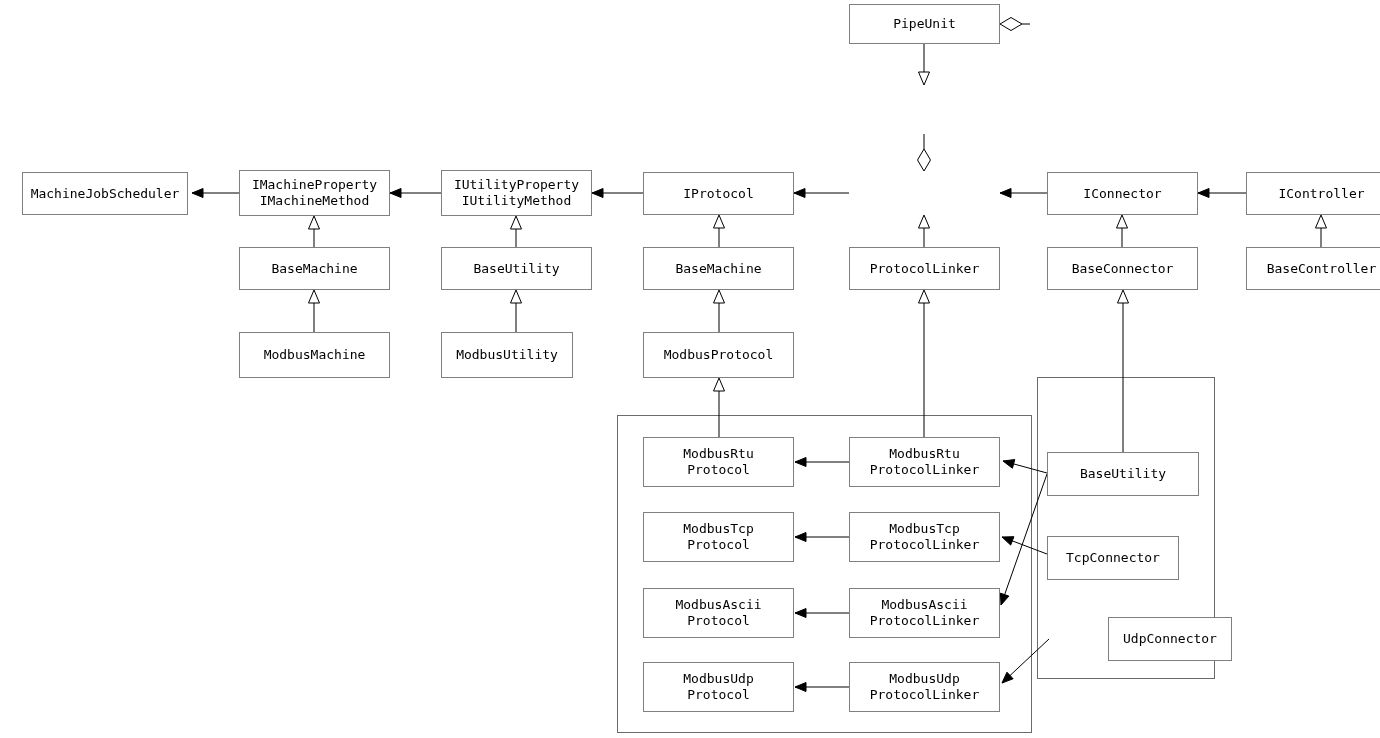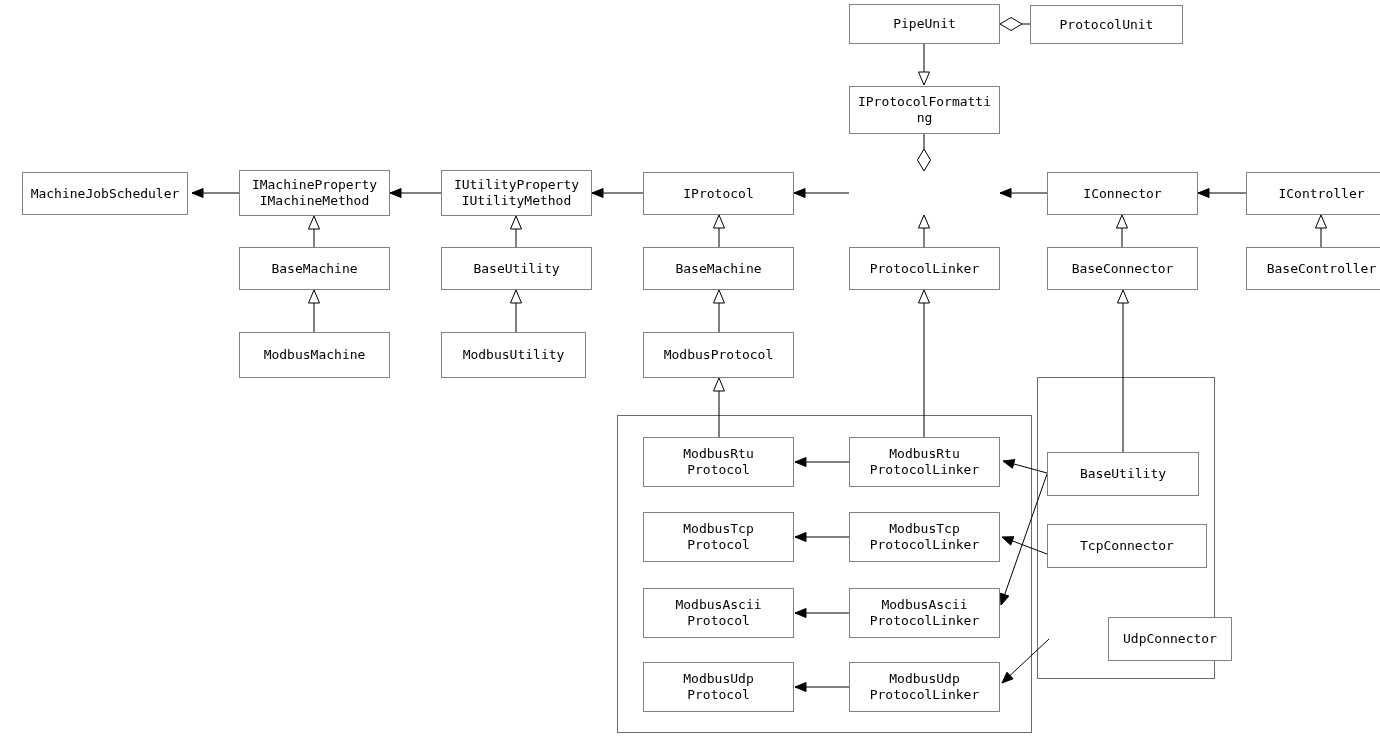--- a/index.html
+++ b/index.html
@@ -136,26 +136,20 @@
       </g>
       <g>
         <polyline points="1029,639 982,683" fill="none" stroke="#000000" stroke-width="1"></polyline>
         <path d="M 982 683 L 986.9548260885882 672.197236537263 L 993.1056446813185 678.7674291249521 Z" fill="#000000" stroke="#000000" stroke-width="1"></path>
       </g>
     </svg>
 
   <div class="node" style="left:829px;top:4px;width:151px;height:40px">
     <span class="label">PipeUnit</span>
     </div>
-  <div class="node" style="left:1010px;top:5px;width:153px;height:39px">
-    <span class="label">ProtocolUnit</span>
-    </div>
-  <div class="node wrap" style="left:829px;top:86px;width:151px;height:48px">
-    <span class="label">IProtocolFormatting</span>
-    </div>
 
   <div class="node" style="left:2px;top:172px;width:166px;height:43px">
     <span class="label">MachineJobScheduler</span>
     </div>
   <div class="node" style="left:219px;top:170px;width:151px;height:46px">
     <span class="label">IMachineProperty
 IMachineMethod</span>
     </div>
   <div class="node" style="left:421px;top:170px;width:151px;height:46px">
     <span class="label">IUtilityProperty
@@ -186,21 +180,21 @@
   <div class="node" style="left:1027px;top:247px;width:151px;height:43px">
     <span class="label">BaseConnector</span>
     </div>
   <div class="node" style="left:1226px;top:247px;width:151px;height:43px">
     <span class="label">BaseController</span>
     </div>
 
   <div class="node" style="left:219px;top:332px;width:151px;height:46px">
     <span class="label">ModbusMachine</span>
     </div>
-  <div class="node" style="left:421px;top:332px;width:145px;height:46px">
+  <div class="node" style="left:421px;top:332px;width:132px;height:46px">
     <span class="label">ModbusUtility</span>
     </div>
   <div class="node" style="left:623px;top:332px;width:151px;height:46px">
     <span class="label">ModbusProtocol</span>
     </div>
 
   <div class="node" style="left:623px;top:437px;width:151px;height:50px">
     <span class="label">ModbusRtu
 Protocol</span>
     </div>
@@ -230,20 +224,20 @@
 ProtocolLinker</span>
     </div>
   <div class="node" style="left:829px;top:662px;width:151px;height:50px">
     <span class="label">ModbusUdp
 ProtocolLinker</span>
     </div>
 
   <div class="node" style="left:1027px;top:452px;width:152px;height:44px">
     <span class="label">BaseUtility</span>
     </div>
-  <div class="node" style="left:1027px;top:524px;width:160px;height:44px">
+  <div class="node" style="left:1027px;top:536px;width:132px;height:44px">
     <span class="label">TcpConnector</span>
     </div>
   <div class="node" style="left:1088px;top:617px;width:124px;height:44px">
     <span class="label">UdpConnector</span>
     </div>
 
 </div>
 
 </body></html>

